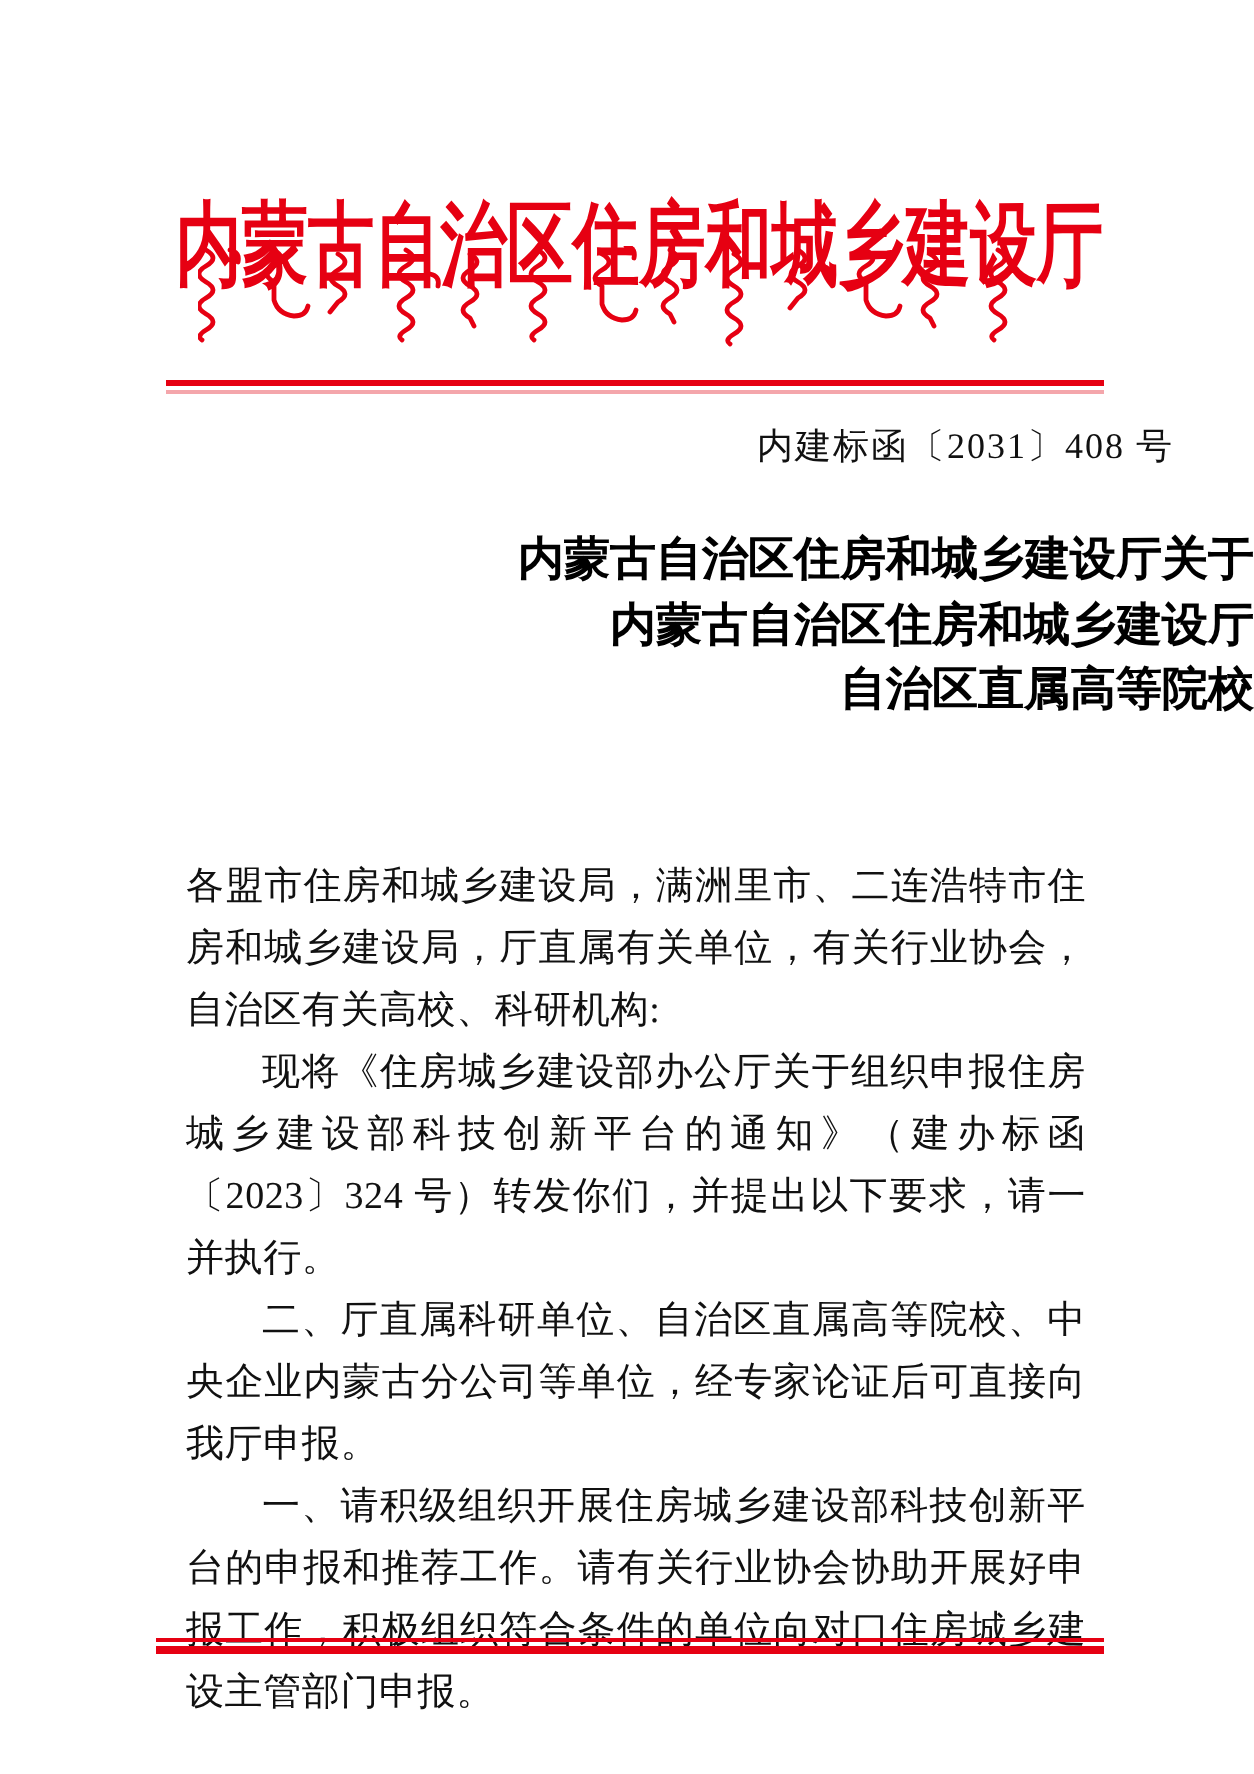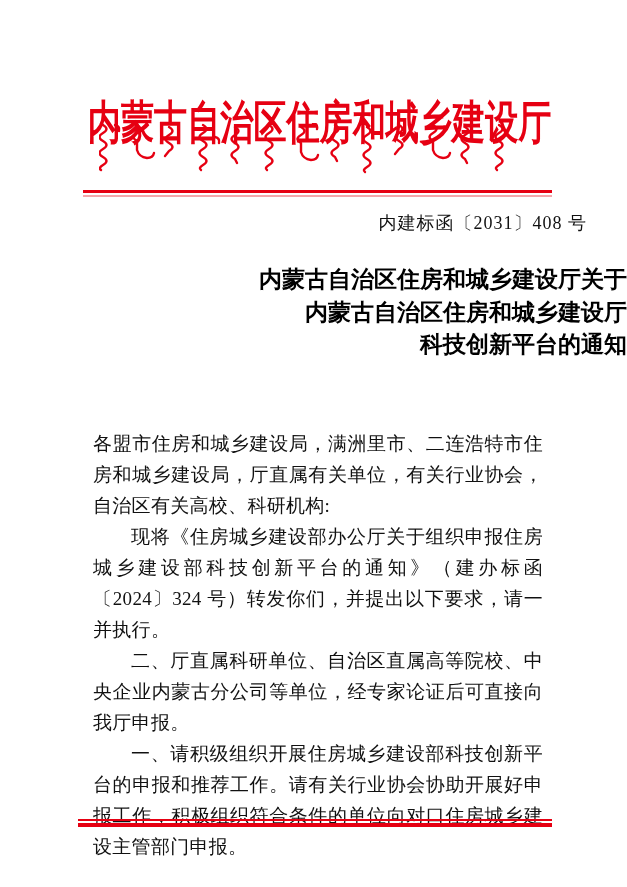--- a/index.html
+++ b/index.html
@@ -128,26 +128,26 @@
   <div class="rule-top">
     <div class="bar-thick"></div>
     <div class="bar-thin"></div>
   </div>
 
   <div class="doc-number">内建标函〔2031〕408 号</div>
 
   <h2 class="title">
     <span>内蒙古自治区住房和城乡建设厅关于</span>
     <span>内蒙古自治区住房和城乡建设厅</span>
-    <span>科技创新平台的通知</span>
+    <span>自治区直属高等院校</span>
   </h2>
 
   <main class="body-text">
     <p class="no-indent">各盟市住房和城乡建设局，满洲里市、二连浩特市住房和城乡建设局，厅直属有关单位，有关行业协会，自治区有关高校、科研机构:</p>
-    <p>现将《住房城乡建设部办公厅关于组织申报住房城乡建设部科技创新平台的通知》（建办标函〔2024〕324 号）转发你们，并提出以下要求，请一并执行。</p>
+    <p>现将《住房城乡建设部办公厅关于组织申报住房城乡建设部科技创新平台的通知》（建办标函〔2023〕324 号）转发你们，并提出以下要求，请一并执行。</p>
     <p>二、厅直属科研单位、自治区直属高等院校、中央企业内蒙古分公司等单位，经专家论证后可直接向我厅申报。</p>
     <p>一、请积级组织开展住房城乡建设部科技创新平台的申报和推荐工作。请有关行业协会协助开展好申报工作，积极组织符合条件的单位向对口住房城乡建设主管部门申报。</p>
   </main>
 
   <div class="rule-bottom">
     <div class="bar-thin"></div>
     <div class="bar-thick"></div>
   </div>
 
 </div>

